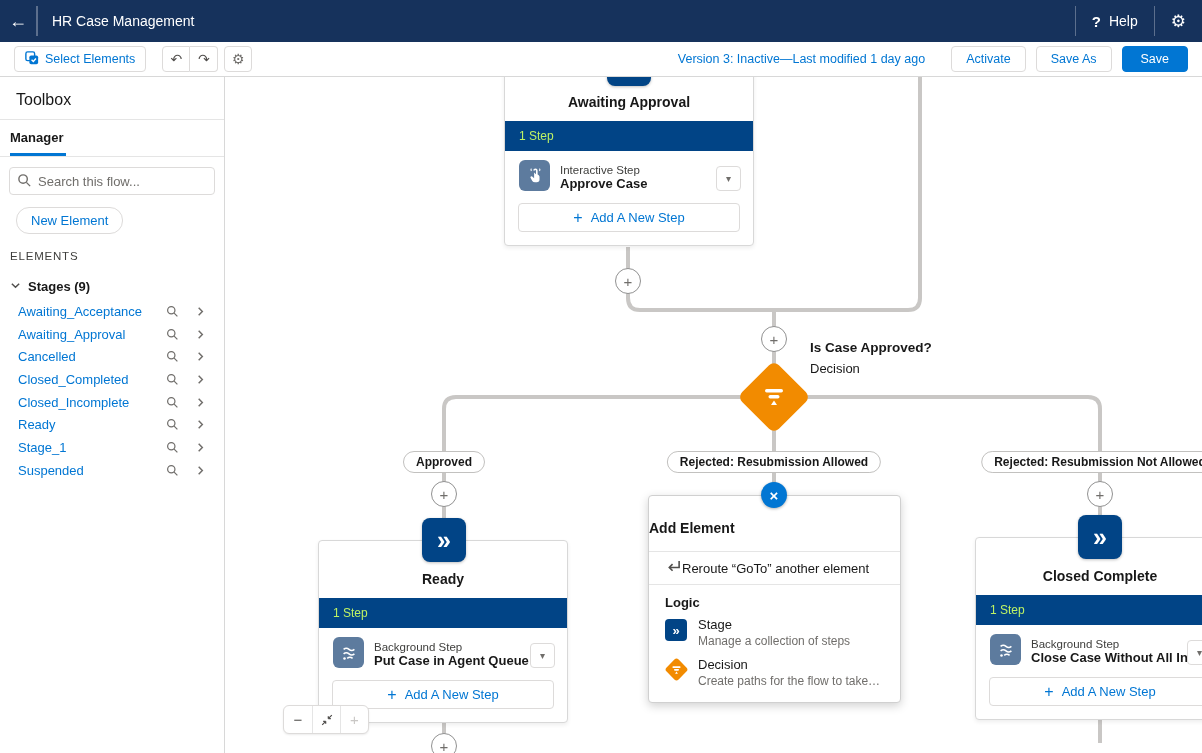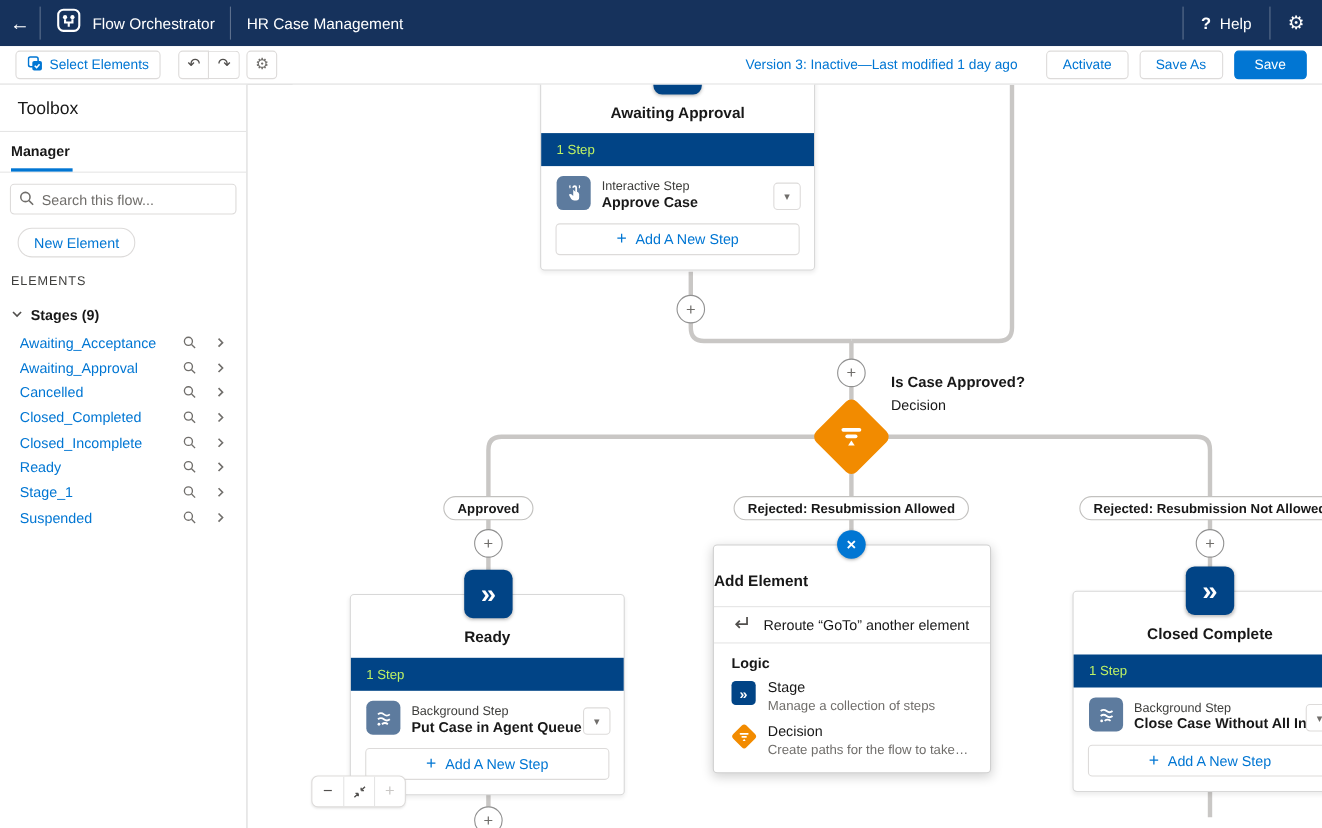--- a/index.html
+++ b/index.html
@@ -118,21 +118,21 @@
     pointer-events:none; }
   .decision-label { position:absolute; left:544px; top:263px; z-index:4; }
   .decision-label .t1 { font-size:13.5px; font-weight:bold; }
   .decision-label .t2 { font-size:13px; margin-top:6px; }
 
   .popup { position:absolute; left:382px; top:418px; width:253px; background:#fff;
     border:1px solid #d0d0d0; border-radius:4px; z-index:6;
     box-shadow:0 3px 10px rgba(0,0,0,.18); }
   .popup-title { text-align:left; font-size:14px; font-weight:bold;
     padding:24px 0 15px; border-bottom:1px solid #e5e5e5; }
-  .popup-reroute { display:flex; align-items:center; gap:12px; padding:7px 16px;
+  .popup-reroute { display:flex; align-items:center; padding:7px 16px;
     border-bottom:1px solid #e5e5e5; font-size:13px; cursor:pointer; }
   .popup-section { font-size:13px; font-weight:bold; padding:10px 16px 2px; }
   .popup-item { display:flex; gap:11px; padding:5px 16px 4px; cursor:pointer; }
   .popup-item .pi-icon { width:22px; height:22px; flex:none; position:relative;
     margin-top:2px; }
   .pi-stage { background:#014486; border-radius:4px; color:#fff; display:flex;
     align-items:center; justify-content:center; font-size:13px; font-weight:bold; }
   .pi-diamond { width:17px; height:17px; background:#f28b00; border-radius:3px;
     transform:rotate(45deg); margin:2px auto; }
   .pi-diamond-glyph { position:absolute; inset:0; display:flex; align-items:center;
@@ -148,31 +148,20 @@
     justify-content:center; font-size:15px; color:#514f4d; cursor:pointer; }
   .zoom-controls .zbtn + .zbtn { border-left:1px solid #e5e5e5; }
   .zoom-controls .disabled { color:#c9c7c5; }
 </style>
 </head>
 <body>
 
 <div class="navbar">
   <div class="nav-back">←</div>
   <div class="nav-vdiv"></div>
-  <div class="nav-brand">
-    <span>
-      <svg width="23" height="23" viewBox="0 0 24 24">
-        <rect x="2" y="2" width="20" height="20" rx="5" fill="none" stroke="#fff" stroke-width="2"></rect>
-        <circle cx="8.5" cy="9" r="2" fill="#fff"></circle>
-        <circle cx="15.5" cy="9" r="2" fill="#fff"></circle>
-        <path d="M8.5 11 L8.5 14 L15.5 14 L15.5 11 M12 14 L12 18" stroke="#fff" stroke-width="2" fill="none"></path>
-      </svg>
-    </span>
-    <span class="nav-app">Flow Orchestrator</span>
-  </div>
   <div class="nav-vdiv"></div>
   <div class="nav-flowname">HR Case Management</div>
   <div class="nav-spacer"></div>
   <div class="nav-vdiv"></div>
   <div class="nav-help">
     <span class="q">?</span>
     <span>Help</span>
   </div>
   <div class="nav-vdiv"></div>
   <div class="nav-gear">⚙</div>
@@ -379,21 +368,21 @@
   <div class="pill" style="left:834px; top:374px;">Rejected: Resubmission Not Allowed</div>
 
   <div class="plus-node" style="left:349px; top:191px;">+</div>
   <div class="plus-node" style="left:495px; top:249px;">+</div>
   <div class="plus-node" style="left:165px; top:404px;">+</div>
   <div class="plus-node" style="left:821px; top:404px;">+</div>
   <div class="plus-node" style="left:165px; top:656px;">+</div>
 
   <div class="x-node" style="left:495px; top:405px;">×</div>
 
-  <div class="stage-card" style="left:225px; top:-14px;">
+  <div class="stage-card" style="left:238px; top:-14px;">
     <div class="stage-chip on-card">»</div>
     <div class="stage-title">Awaiting Approval</div>
     <div class="step-bar">1 Step</div>
     <div class="step-row">
       <div class="step-icon">
         <svg width="18" height="18" viewBox="0 0 20 20">
           <path d="M9 4 Q9 2.5 10.5 2.5 Q12 2.5 12 4 L12 10" fill="none" stroke="#fff" stroke-width="1.8"></path>
           <path d="M12 9 L12 8 Q14.5 8.5 15 10.5 L15 14 Q15 17 12 17 L10 17
             Q8 17 7 15.5 L5 12 Q4.5 11 5.5 10.5 Q6.5 10 7.5 11 L9 12.5 L9 6" fill="#fff"></path>
           <path d="M6 4.5 Q5 3 6 1.8 M15 4.5 Q16 3 15 1.8" fill="none" stroke="#fff" stroke-width="1.2"></path>

